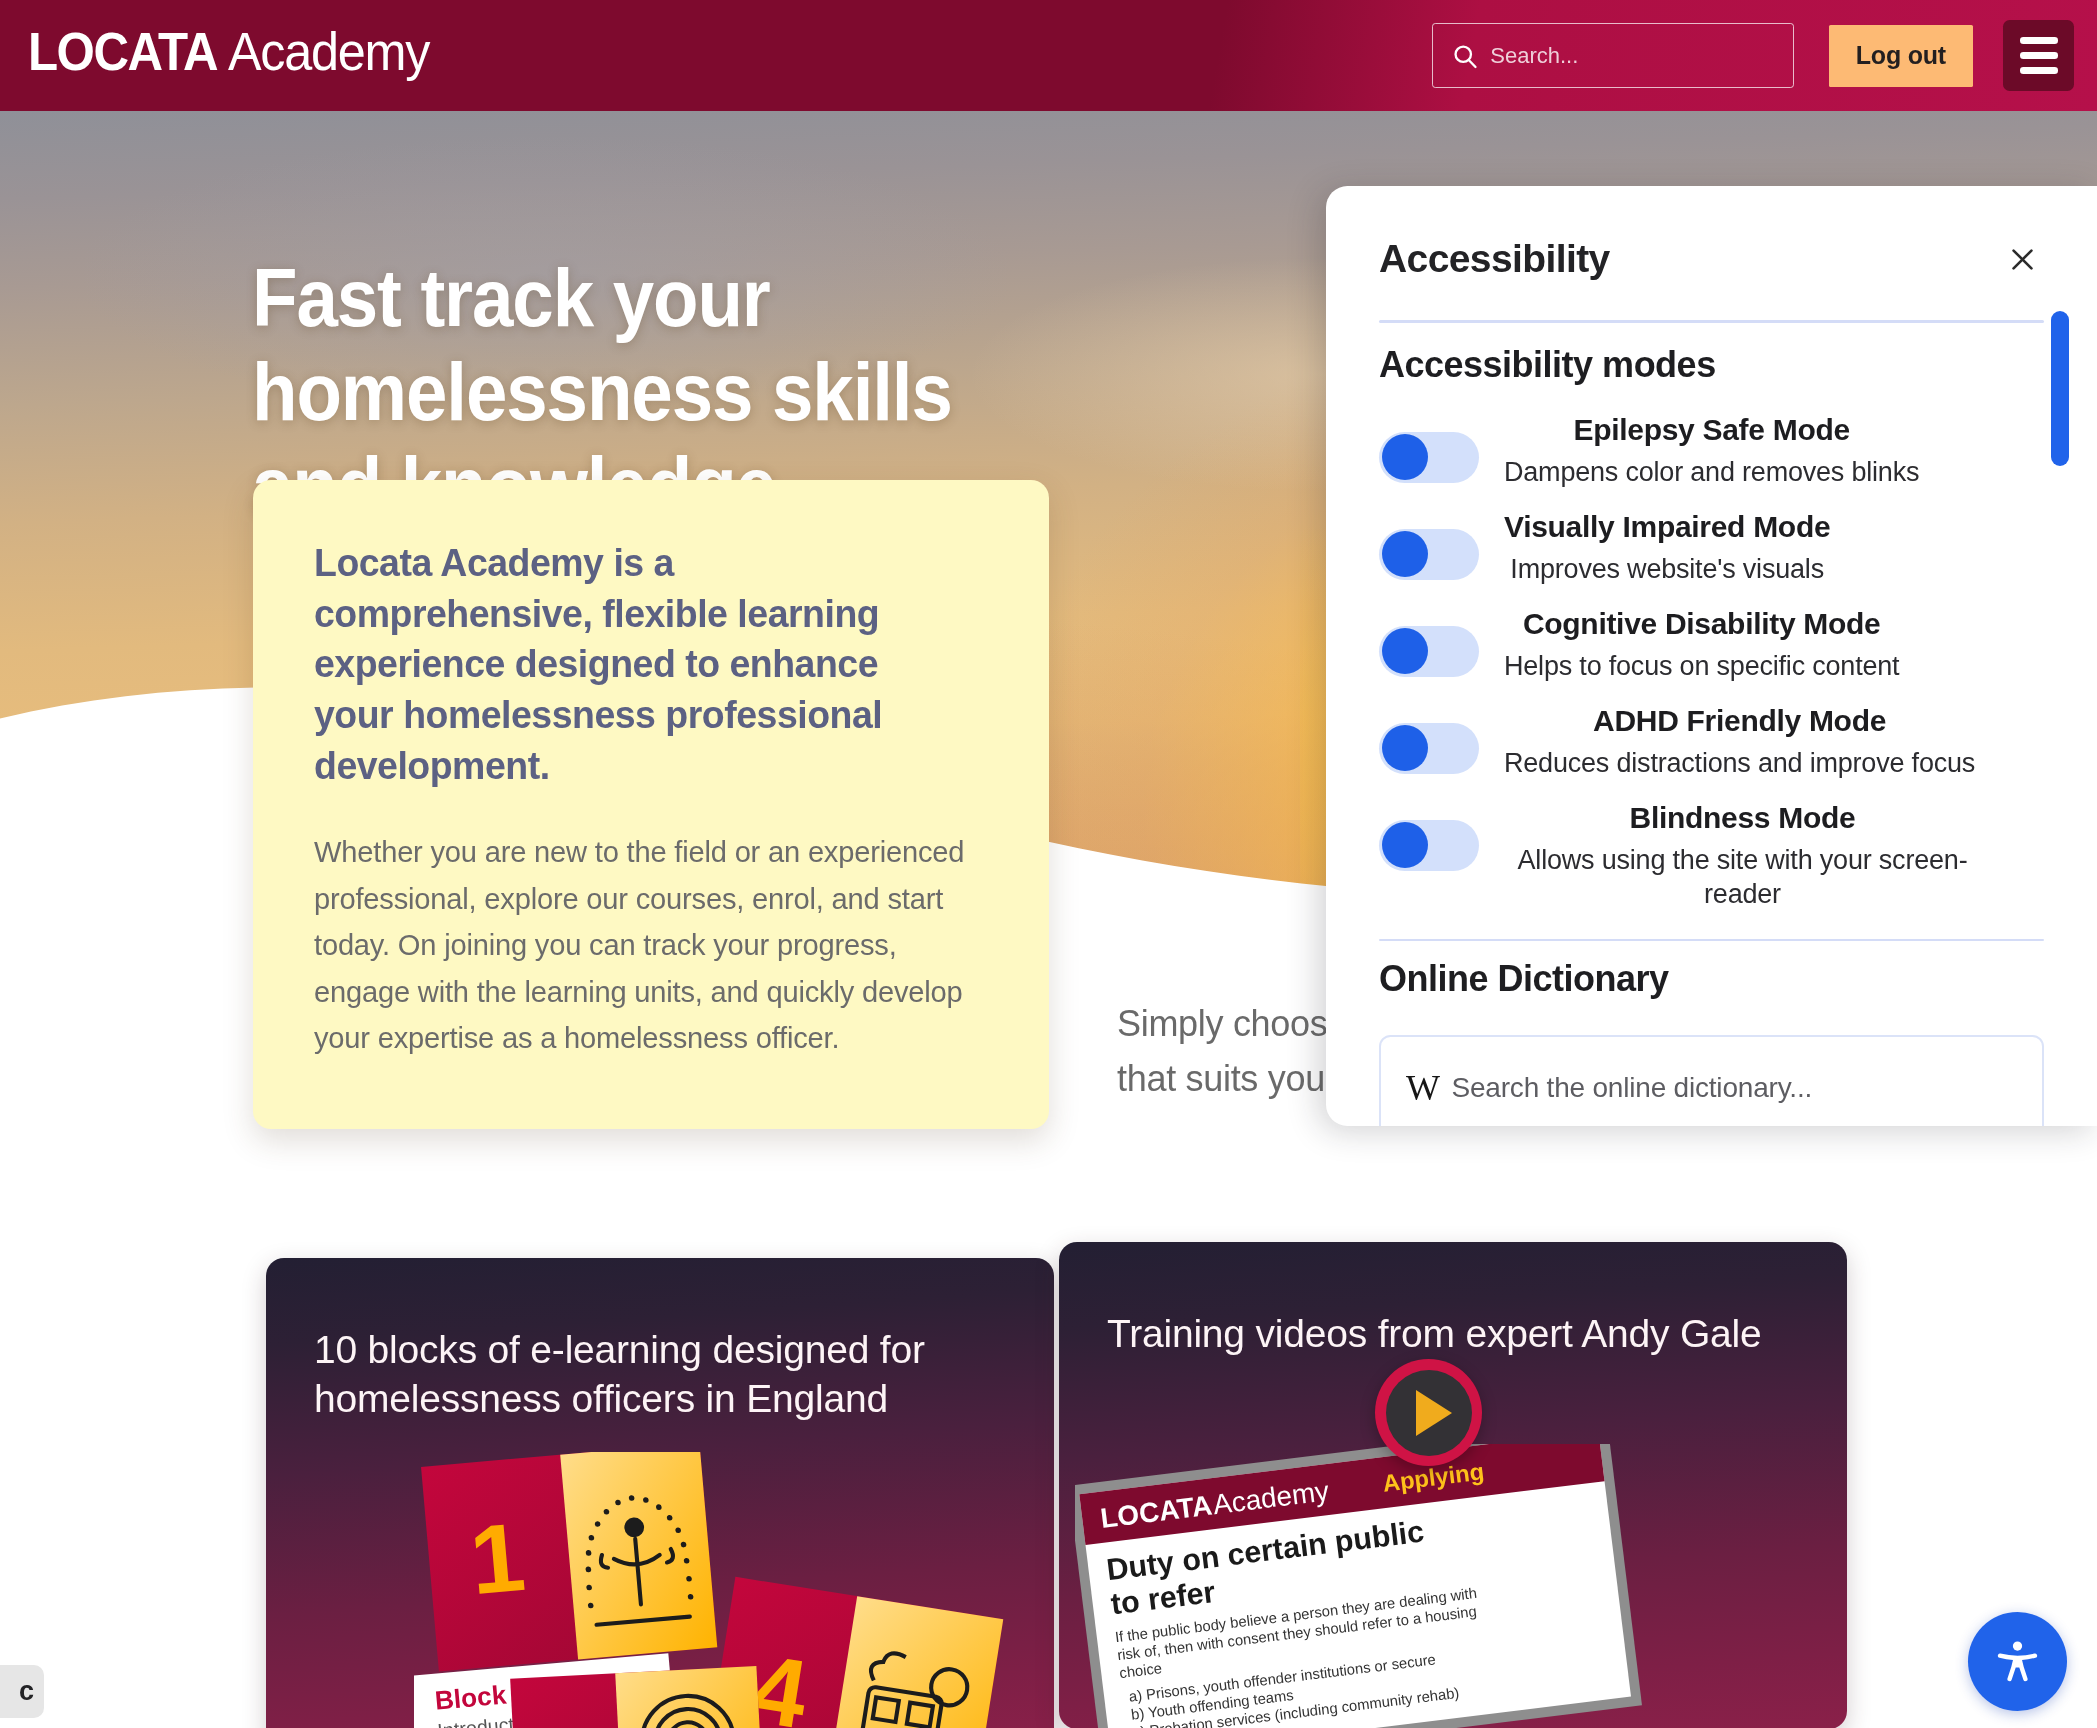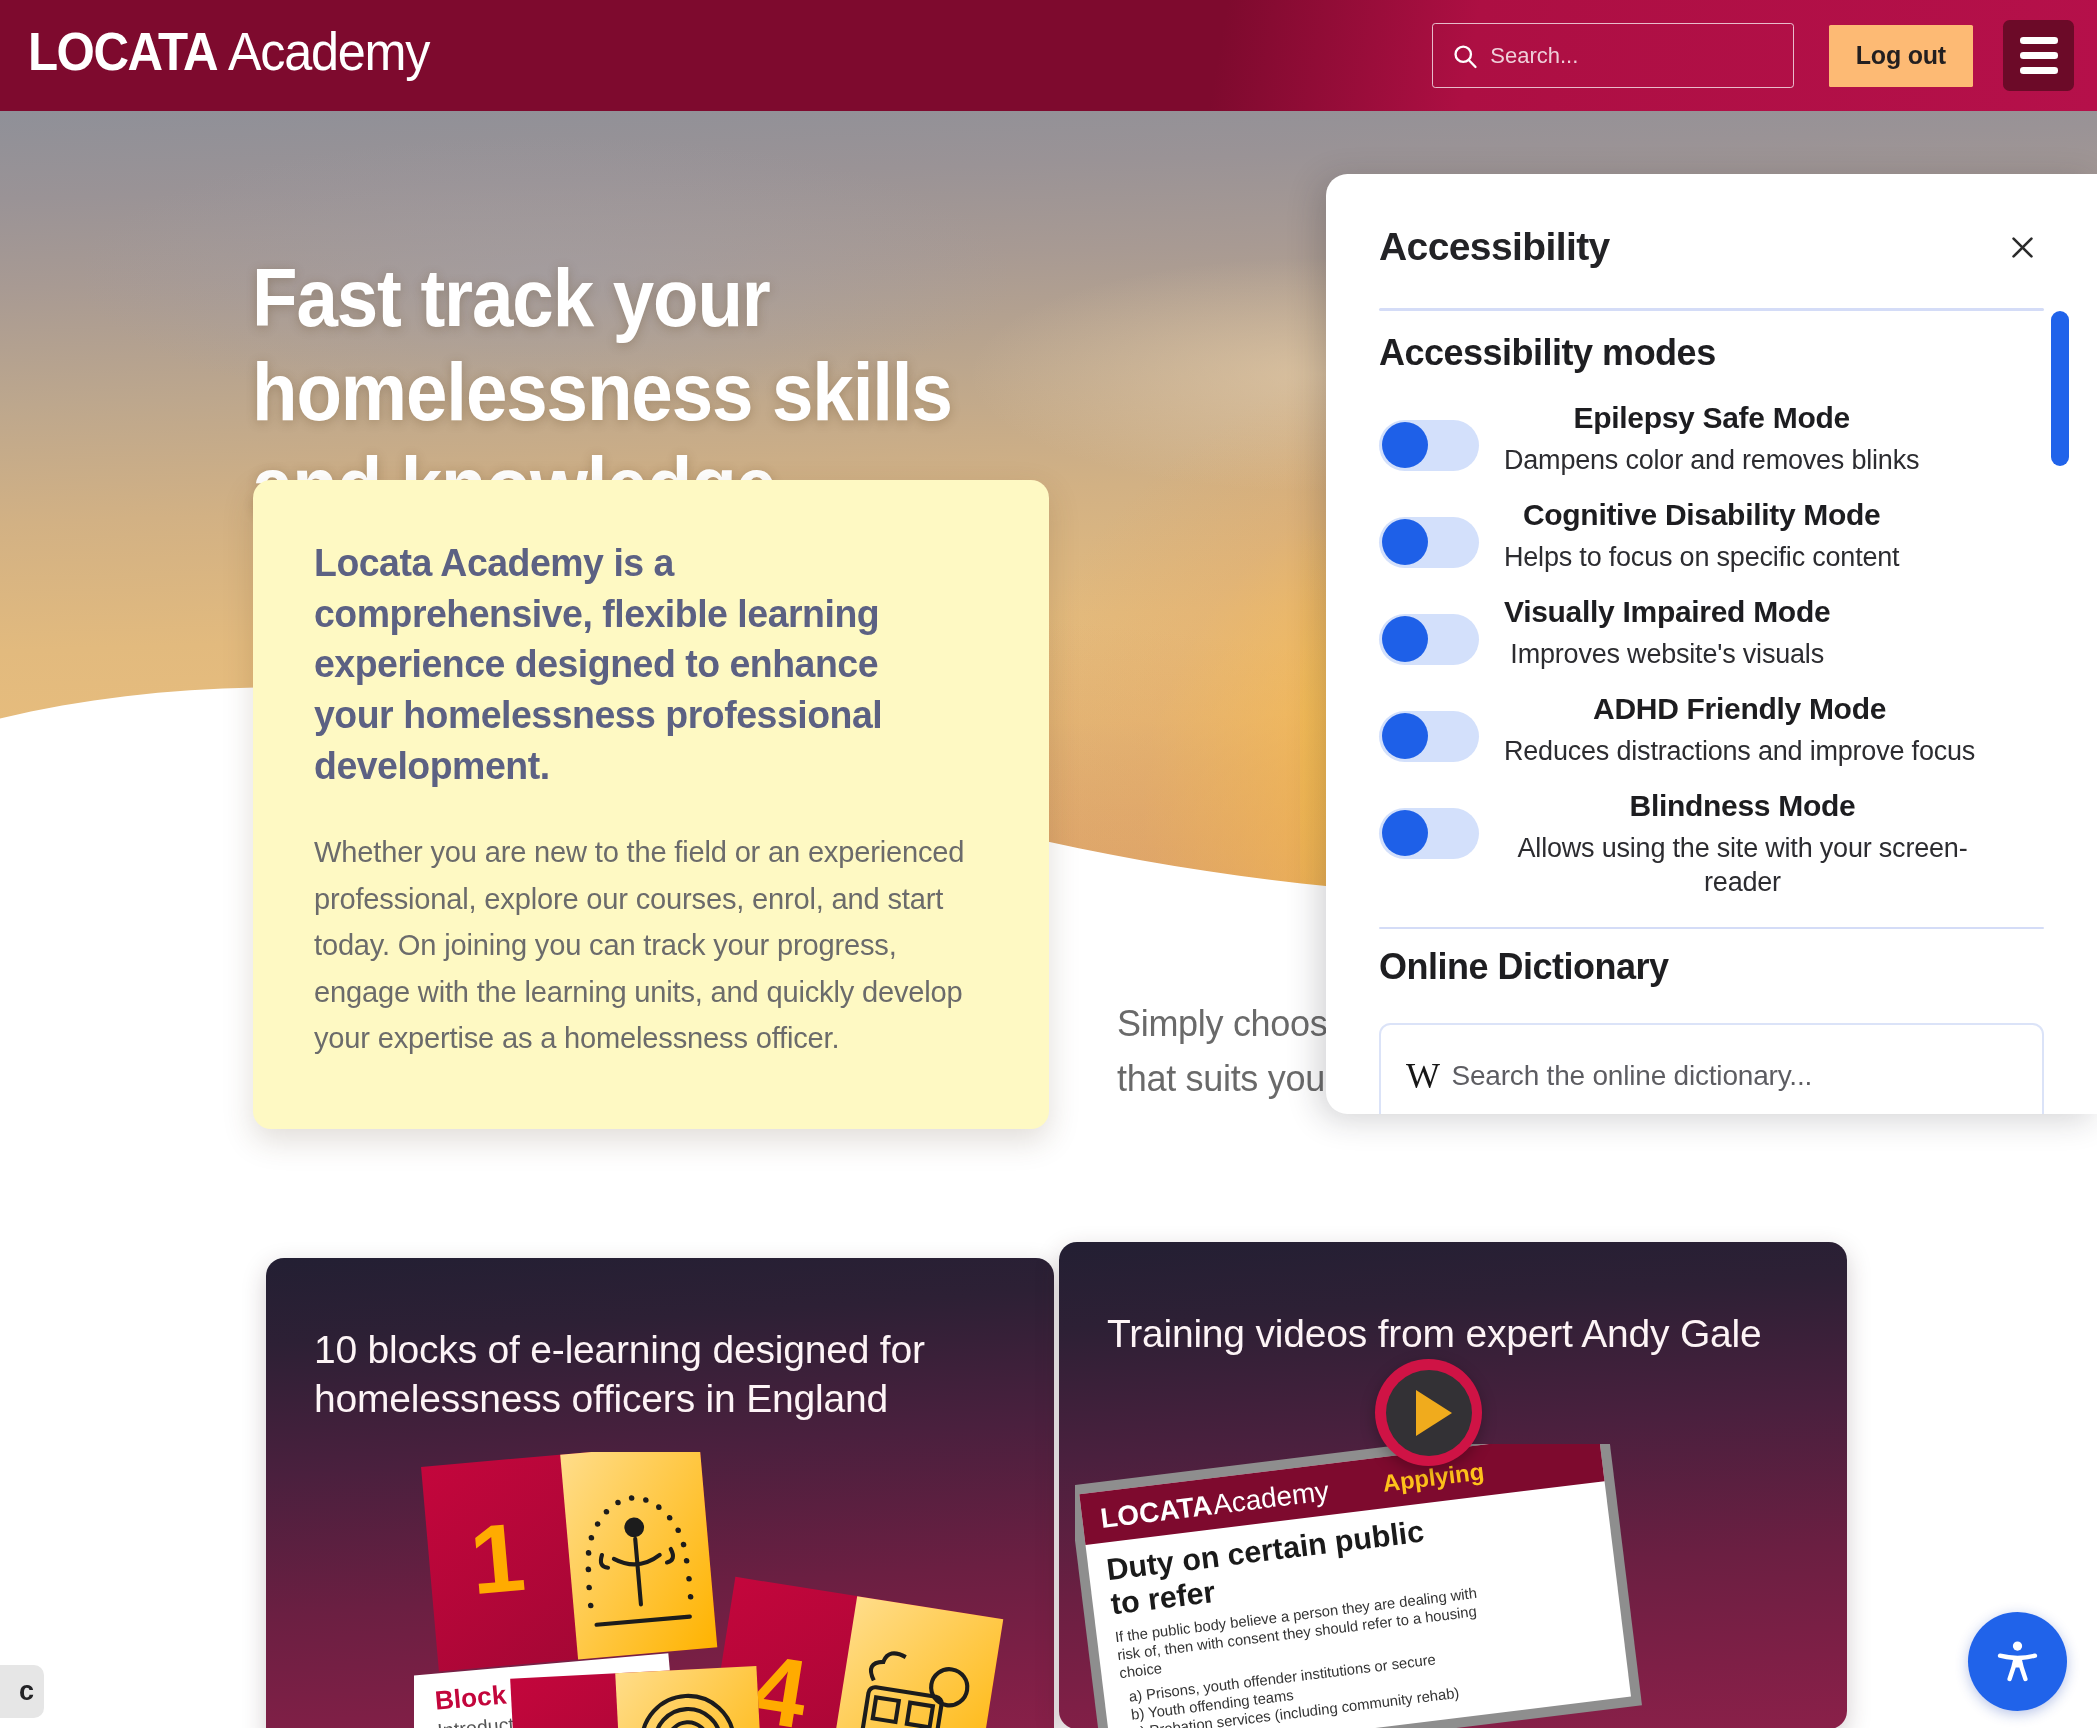--- a/index.html
+++ b/index.html
@@ -206,21 +206,21 @@
   .play-tri {
     width: 0; height: 0;
     border-left: 36px solid #f0ab1d;
     border-top: 23px solid transparent;
     border-bottom: 23px solid transparent;
     margin-left: 10px;
   }
 
   
   .a11y-panel {
-    position: absolute; right: 0; top: 174px;
+    position: absolute; right: 0; top: 186px;
     width: 771px; height: 940px;
     background: #ffffff;
     border-radius: 21.4px 0 0 21.4px;
     box-shadow: -6.6px 5px 33px rgba(30,30,40,0.20);
     z-index: 60;
     overflow: hidden;
   }
   .a11y-inner { position: absolute; inset: 0; padding: 0 53px; }
   .a11y-head {
     display: flex; align-items: center; justify-content: space-between;
@@ -499,31 +499,31 @@
           <div class="mode-text">
             <div class="mode-name">Epilepsy Safe Mode</div>
             <div class="mode-desc">Dampens color and removes blinks</div>
           </div>
         </div>
         <div class="mode-row">
           <button class="toggle">
               <span class="knob"></span>
             </button>
           <div class="mode-text">
-            <div class="mode-name">Cognitive Disability Mode</div>
-            <div class="mode-desc">Helps to focus on specific content</div>
+            <div class="mode-name">Visually Impaired Mode</div>
+            <div class="mode-desc">Improves website's visuals</div>
           </div>
         </div>
         <div class="mode-row">
           <button class="toggle">
               <span class="knob"></span>
             </button>
           <div class="mode-text">
-            <div class="mode-name">Visually Impaired Mode</div>
-            <div class="mode-desc">Improves website's visuals</div>
+            <div class="mode-name">Cognitive Disability Mode</div>
+            <div class="mode-desc">Helps to focus on specific content</div>
           </div>
         </div>
         <div class="mode-row">
           <button class="toggle">
               <span class="knob"></span>
             </button>
           <div class="mode-text">
             <div class="mode-name">ADHD Friendly Mode</div>
             <div class="mode-desc">Reduces distractions and improve focus</div>
           </div>

